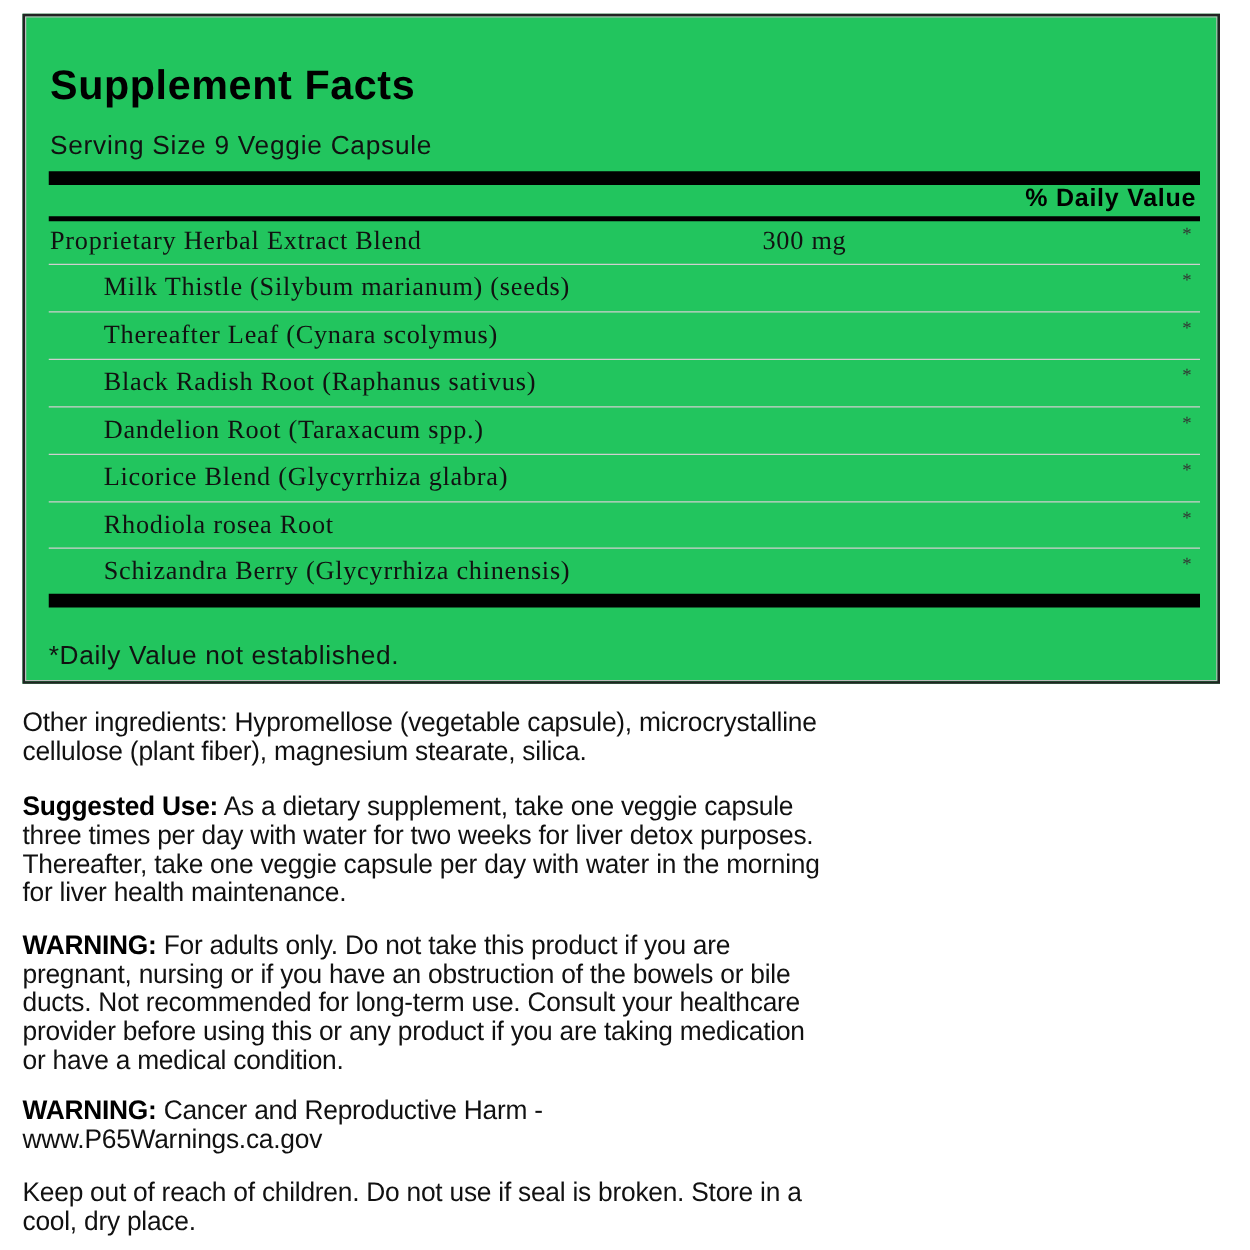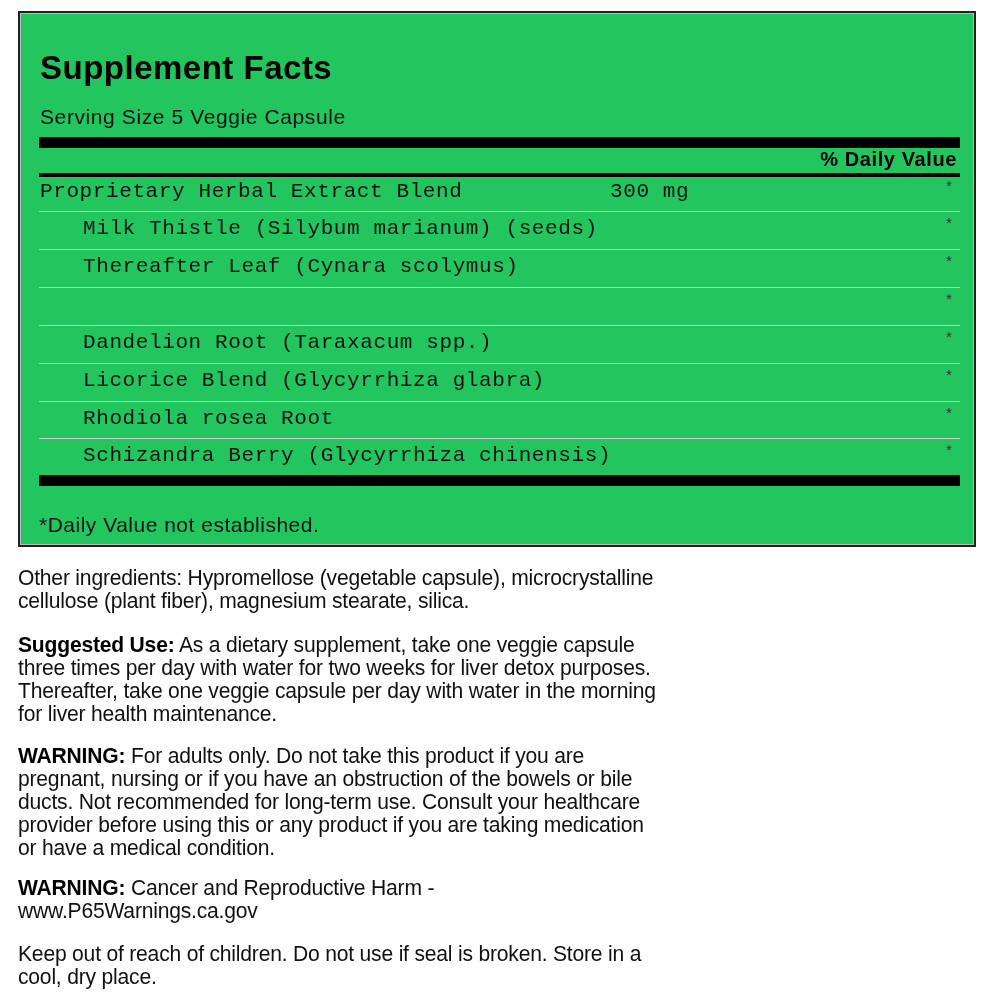--- a/index.html
+++ b/index.html
@@ -23,21 +23,21 @@
     .thin-bar { position: absolute; left: 19px; width: 921px; height: 4px; background: #000; }
     .header-row {
       position: absolute; left: 19px; top: 134px; width: 921px; height: 30px;
       font-family: "Liberation Sans", sans-serif; font-weight: bold; font-size: 20px; color: #000;
       letter-spacing: 0.6px;
     }
     .hdr-amount { position: absolute; left: 193px; top: 1px; }
     .hdr-dv { position: absolute; right: 3px; top: 1px; }
     .row {
       position: absolute; left: 19px; width: 921px; height: 38px;
-      font-family: Liberation Mono, monospace; font-size: 21px; color: #111;
+      font-family: Liberation Serif, serif; font-size: 21px; color: #111;
       letter-spacing: 0.6px;
     }
     .row.sub { border-top: 1px solid #cfcfcf; }
     .row .name { position: absolute; top: 5px; }
     .row.main .name { left: 1px; }
     .row.sub .name { left: 44px; }
     .row .amt { position: absolute; left: 571px; top: 5px; }
     .row .dv { position: absolute; right: 6px; top: 5px; font-size: 15px; color: #333; }
     .footnote {
       position: absolute; left: 19px; top: 500px;
@@ -48,21 +48,21 @@
       font-family: "Liberation Sans", sans-serif; font-size: 21.5px; line-height: 23px; color: #111;
       letter-spacing: -0.2px; transform: scaleX(0.98); transform-origin: left top;
     }
     .para b { font-weight: bold; color: #000; }
   </style>
 </head>
 <body>
 
 <div class="facts-box">
   <div class="facts-title">Supplement Facts</div>
-  <div class="serving-size">Serving Size 5 Veggie Capsule</div>
+  <div class="serving-size">Serving Size 9 Veggie Capsule</div>
 
   <div class="thick-bar" style="top:124px;"></div>
   <div class="header-row">
     <span class="hdr-dv">% Daily Value</span>
   </div>
   <div class="thin-bar" style="top:160px;"></div>
 
   <div class="row main" style="top:162px;">
     <span class="name">Proprietary Herbal Extract Blend</span>
     <span class="amt">300 mg</span>
@@ -71,20 +71,21 @@
 
   <div class="row sub" style="top:198px;">
     <span class="name">Milk Thistle (Silybum marianum) (seeds)</span>
     <span class="dv">*</span>
   </div>
   <div class="row sub" style="top:236px;">
     <span class="name">Thereafter Leaf (Cynara scolymus)</span>
     <span class="dv">*</span>
   </div>
   <div class="row sub" style="top:274px;">
+    <span class="name">Black Radish Root (Raphanus sativus)</span>
     <span class="dv">*</span>
   </div>
   <div class="row sub" style="top:312px;">
     <span class="name">Dandelion Root (Taraxacum spp.)</span>
     <span class="dv">*</span>
   </div>
   <div class="row sub" style="top:350px;">
     <span class="name">Licorice Blend (Glycyrrhiza glabra)</span>
     <span class="dv">*</span>
   </div>

